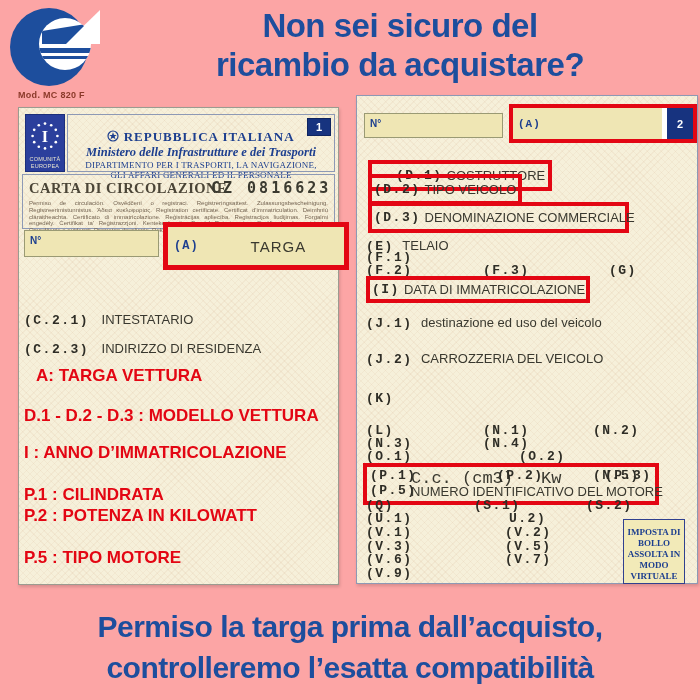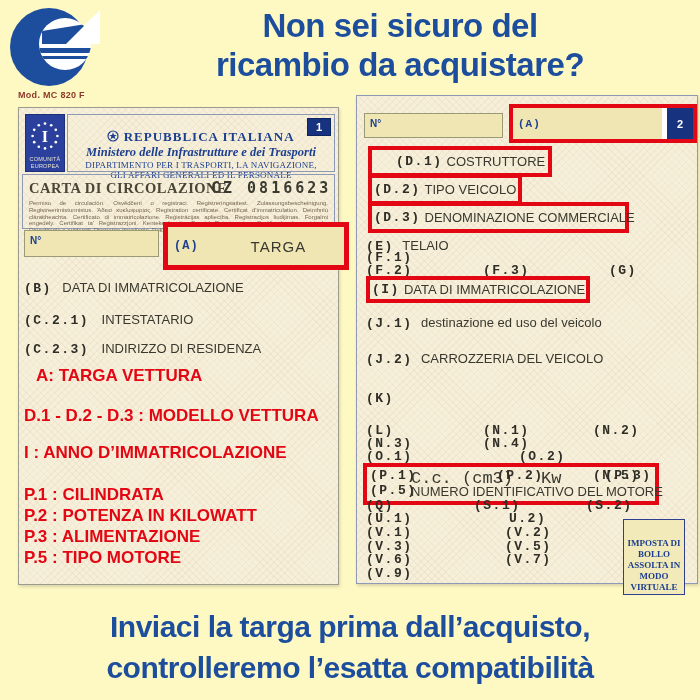--- a/index.html
+++ b/index.html
@@ -1,16 +1,16 @@
 <!DOCTYPE html>
 <html><head>
 <meta charset="utf-8">
 <style>
   html,body{margin:0;padding:0;background:#fff;}
-  #canvas{position:relative;width:700px;height:700px;background:#fef9c3;overflow:hidden;
+  #canvas{position:relative;width:700px;height:700px;background:#fca5a5;overflow:hidden;
           font-family:"Liberation Sans",sans-serif;}
   .abs{position:absolute;}
   
   .main-title{left:110px;top:6px;width:580px;text-align:center;color:#1d4e9d;
               font-weight:bold;font-size:33px;line-height:39px;letter-spacing:-0.5px;}
   
   .doc{background-color:#f6f0da;
        background-image:repeating-linear-gradient(45deg,rgba(205,160,125,.10) 0 1px,transparent 1px 5px),
                         repeating-linear-gradient(-45deg,rgba(205,160,125,.10) 0 1px,transparent 1px 5px);
        border:1px solid #9b9b90;box-shadow:1px 2px 3px rgba(0,0,0,.15);}
@@ -50,21 +50,21 @@
         color:#2e2d26;letter-spacing:1.5px;white-space:nowrap;}
   .lbl{font-size:13px;color:#39382f;white-space:nowrap;}
   .lbl-sm{font-size:17px;color:#39382f;white-space:nowrap;font-family:Liberation Mono, monospace;}
   
   .legend-line{left:5px;color:#e30613;font-weight:bold;font-size:17px;white-space:nowrap;}
   
   .hl{display:flex;align-items:center;gap:4px;padding-left:2px;}
   
   .imposta{left:266px;top:423px;width:60px;height:56px;background:#f2eab8;border:1px solid #30408f;
            text-align:center;font-family:"Liberation Serif",serif;font-weight:bold;
-           font-size:9px;line-height:11px;color:#1d3f8f;padding-top:18px;}
+           font-size:9px;line-height:11px;color:#1d3f8f;padding-top:7px;}
   
   .footer{left:0;top:606px;width:700px;text-align:center;color:#1d4e9d;font-weight:bold;
           font-size:30px;line-height:41px;letter-spacing:-0.5px;}
 </style>
 </head>
 <body>
 
 <div id="canvas">
 
   <div class="abs" style="left:8px;top:4px;width:92px;height:86px;">
@@ -140,59 +140,54 @@
       <div class="ncode">N°</div>
     </div>
 
     <div class="abs redbox" style="left:144px;top:114px;width:176px;height:38px;">
       <div class="yfield" style="width:100%;height:100%;border:none;display:flex;align-items:center;">
         <span class="acode" style="margin-left:6px;">(A)</span>
         <span class="targa-val" style="margin-left:52px;">TARGA</span>
       </div>
     </div>
 
-    <div class="abs" style="left:5px;top:170px;">
-      <span class="code">(B)</span>
-      <span class="lbl" style="margin-left:6px;">DATA DI IMMATRICOLAZIONE</span>
-    </div>
     <div class="abs" style="left:5px;top:202px;">
       <span class="code">(C.2.1)</span>
       <span class="lbl" style="margin-left:8px;">INTESTATARIO</span>
     </div>
     <div class="abs" style="left:5px;top:231px;">
       <span class="code">(C.2.3)</span>
       <span class="lbl" style="margin-left:8px;">INDIRIZZO DI RESIDENZA</span>
     </div>
 
     <div class="abs legend-line" style="top:258px;margin-left:12px;">A: TARGA VETTURA</div>
     <div class="abs legend-line" style="top:298px;">D.1 - D.2 - D.3 : MODELLO VETTURA</div>
     <div class="abs legend-line" style="top:335px;">I : ANNO D’IMMATRICOLAZIONE</div>
     <div class="abs legend-line" style="top:377px;">P.1 : CILINDRATA</div>
     <div class="abs legend-line" style="top:398px;">P.2 : POTENZA IN KILOWATT</div>
-    <div class="abs legend-line" style="top:419px;">P.3 : ALIMENTAZIONE</div>
     <div class="abs legend-line" style="top:440px;">P.5 :  TIPO MOTORE</div>
   </div>
 
   <div id="doc2" class="abs doc">
 
     <div class="abs yfield" style="left:7px;top:17px;width:137px;height:23px;">
       <div class="ncode">N°</div>
     </div>
 
     <div class="abs redbox4" style="left:152px;top:8px;width:180px;height:31px;">
       <div style="display:flex;height:100%;background:#fff;">
         <div class="yfield" style="flex:1;border:none;display:flex;align-items:center;">
           <span class="acode" style="margin-left:5px;font-size:11px;">(A)</span>
         </div>
         <div style="width:5px;background:#fff;"></div>
         <div class="badge" style="width:26px;height:100%;display:flex;align-items:center;justify-content:center;border:none;">2</div>
       </div>
     </div>
 
-    <div class="abs redbox4 hl" style="left:11px;top:50px;width:152px;height:23px;padding-left:24px;">
+    <div class="abs redbox4 hl" style="left:11px;top:64px;width:152px;height:23px;padding-left:24px;">
       <span class="code">(D.1)</span>
       <span class="lbl">COSTRUTTORE</span>
     </div>
     <div class="abs redbox4 hl" style="left:11px;top:78px;width:144px;height:23px;">
       <span class="code">(D.2)</span>
       <span class="lbl">TIPO VEICOLO</span>
     </div>
     <div class="abs redbox4 hl" style="left:11px;top:106px;width:251px;height:23px;justify-content:space-between;">
       <span class="code">(D.3)</span>
       <span class="lbl">DENOMINAZIONE COMMERCIALE</span>
@@ -254,17 +249,17 @@
     <div class="abs code" style="left:9px;top:443px;">(V.3)</div>
     <div class="abs code" style="left:148px;top:443px;">(V.5)</div>
     <div class="abs code" style="left:9px;top:456px;">(V.6)</div>
     <div class="abs code" style="left:148px;top:456px;">(V.7)</div>
     <div class="abs code" style="left:9px;top:470px;">(V.9)</div>
 
     <div class="abs imposta">IMPOSTA DI BOLLO ASSOLTA IN MODO VIRTUALE</div>
   </div>
 
   <div class="abs footer">
-    <div>Inviaci la targa prima dall’acquisto,</div>
+    <div>Permiso la targa prima dall’acquisto,</div>
     <div>controlleremo l’esatta compatibilità</div>
   </div>
 
 </div>
 
 </body></html>

